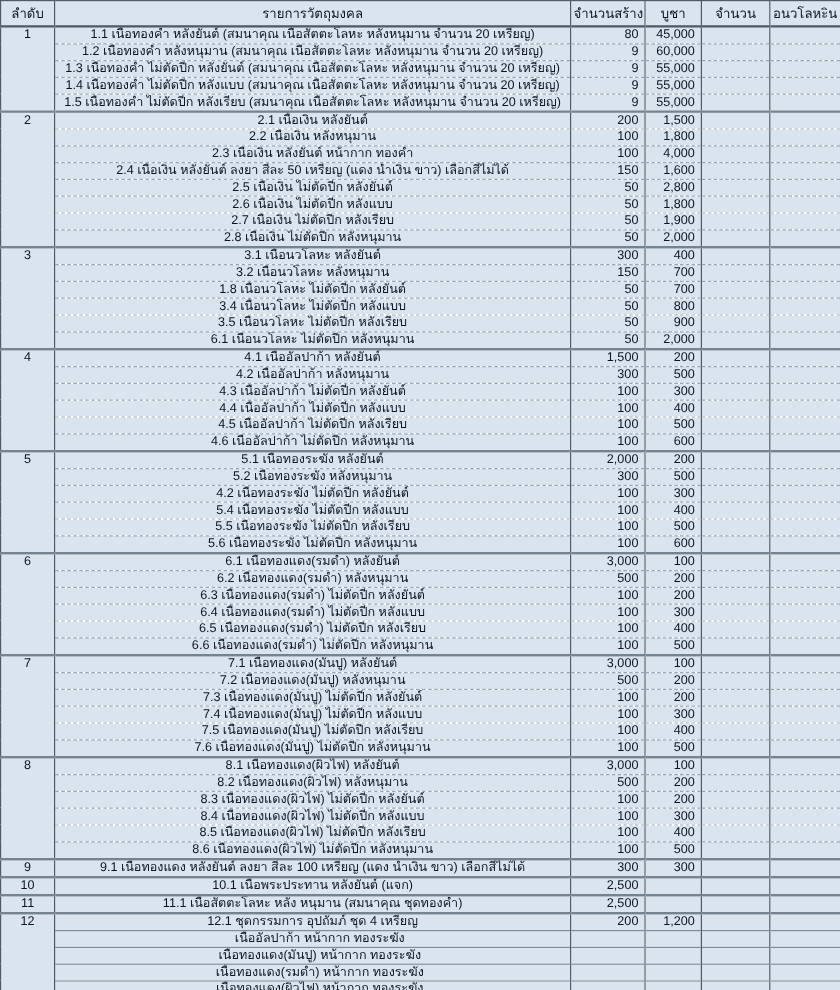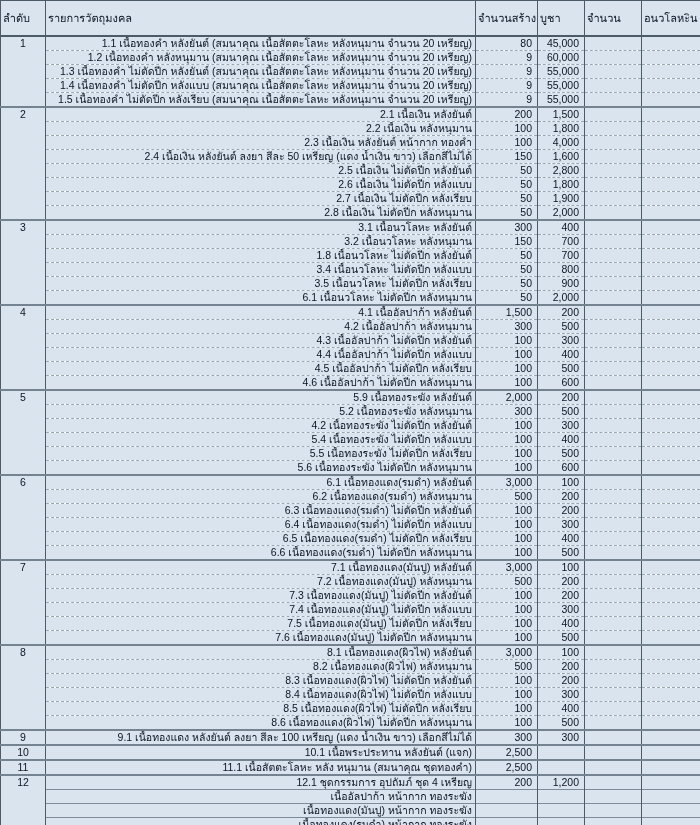--- a/index.html
+++ b/index.html
@@ -16,42 +16,42 @@
     border:1px solid var(--grid,#4d5a68);
   }
   th,td{
     background:var(--cell-bg,#d9e4ef);
     overflow:hidden;
     white-space:nowrap;
     font-weight:normal;
     box-sizing:border-box;
   }
   th{
-    height:35px;
+    height:21px;
     font-size:11px;
-    text-align:left;
+    text-align:center;
     border:1px solid var(--grid,#4d5a68);
     border-bottom:2px solid var(--grid,#4d5a68);
     padding:0 2px;
   }
   td{
     height:13px;
     font-size:10.5px;
     line-height:13px;
     padding:0 3px;
     border-left:1px solid var(--grid,#4d5a68);
     border-right:1px solid var(--grid,#4d5a68);
     border-top:1px dashed var(--row-div,#98a7b7);
   }
   tbody.sec > tr:first-child > td{border-top:2px solid var(--sec-div,#75828f)}
   tbody.solid td{border-top-style:solid;border-top-color:#7d8b9a}
   tbody.solid > tr:first-child > td{border-top:2px solid var(--sec-div,#75828f)}
   td.no{text-align:center;vertical-align:top;font-size:10.5px}
   td.num{text-align:right;padding-right:5px}
-  td.desc{text-align:right}
+  td.desc{text-align:center}
   td.indent{padding-left:15px}
 </style>
 </head>
 <body>
 
 <table>
   <colgroup id="cols">
       <col style="width: 45px;">
       <col style="width: 430px;">
       <col style="width: 62px;">
@@ -252,21 +252,21 @@
         <td class="desc">4.6 เนื้ออัลปาก้า ไม่ตัดปีก หลังหนุมาน</td>
         <td class="num">100</td>
         <td class="num">600</td>
         <td class="num"></td>
         <td class="num"></td>
       </tr>
     </tbody>
     <tbody class="sec">
       <tr>
         <td class="no" rowspan="6">5</td>
-        <td class="desc">5.9 เนื้อทองระฆัง หลังยันต์</td>
+        <td class="desc">5.1 เนื้อทองระฆัง หลังยันต์</td>
         <td class="num">2,000</td>
         <td class="num">200</td>
         <td class="num"></td>
         <td class="num"></td>
       </tr>
       <tr>
         <td class="desc">5.2 เนื้อทองระฆัง หลังหนุมาน</td>
         <td class="num">300</td>
         <td class="num">500</td>
         <td class="num"></td>

